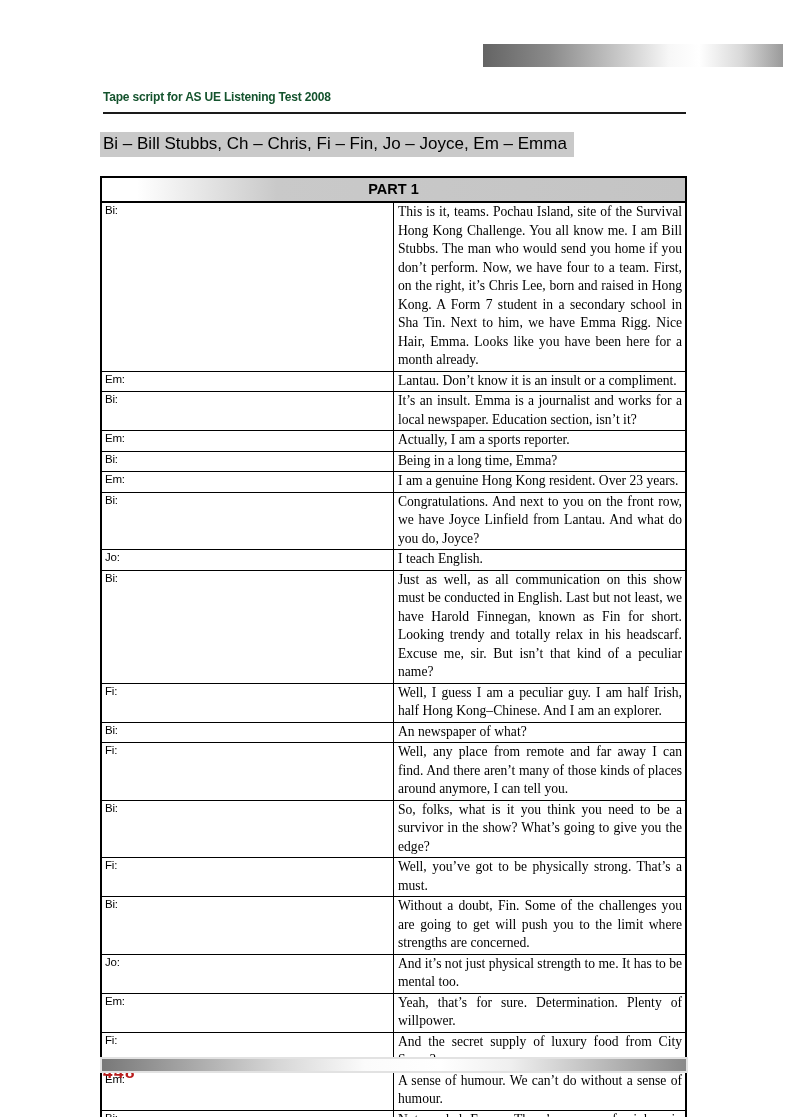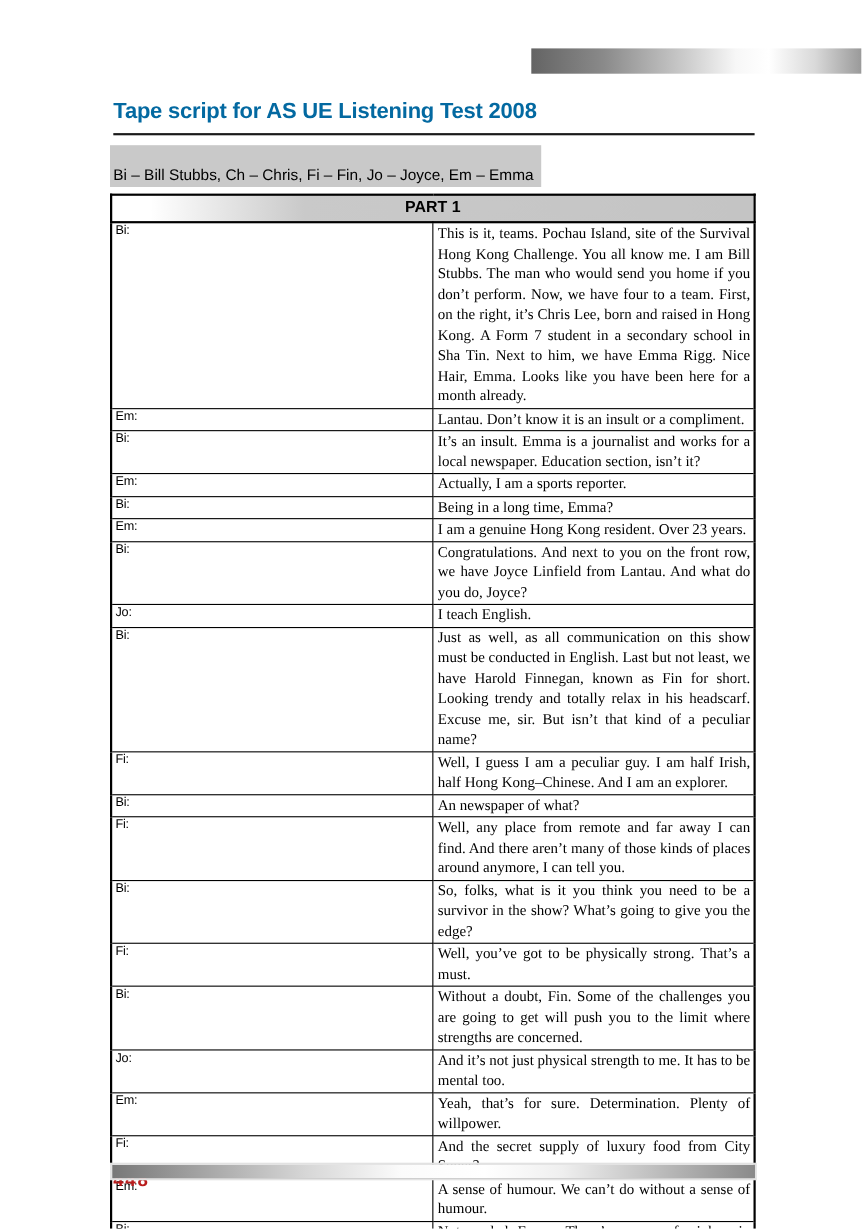--- a/index.html
+++ b/index.html
@@ -29,35 +29,35 @@
     letter-spacing: 0.5px;
     word-spacing: 7px;
     color: #000;
   }
   
   .title {
     position: absolute;
     left: 103px; top: 90px;
     width: 583px;
     font-weight: bold;
-    font-size: 20px;
+    font-size: 12px;
     letter-spacing: -0.2px;
-    color: #0369a1;
+    color: #14532d;
     border-bottom: 2px solid #1a1a1a;
     padding-bottom: 8px;
   }
   
   .speaker-key {
     position: absolute;
     left: 100px; top: 132px;
     display: inline-block;
     background: var(--highlight-bg, #c9c9c9);
-    font-size: 14px;
-    color: #000;
-    padding: 19px 7px 3px 3px;
+    font-size: 17px;
+    color: #000;
+    padding: 2px 7px 3px 3px;
     white-space: nowrap;
   }
   
   table.script {
     position: absolute;
     left: 100px; top: 176px;
     width: 587px;
     border-collapse: collapse;
     table-layout: fixed;
   }

